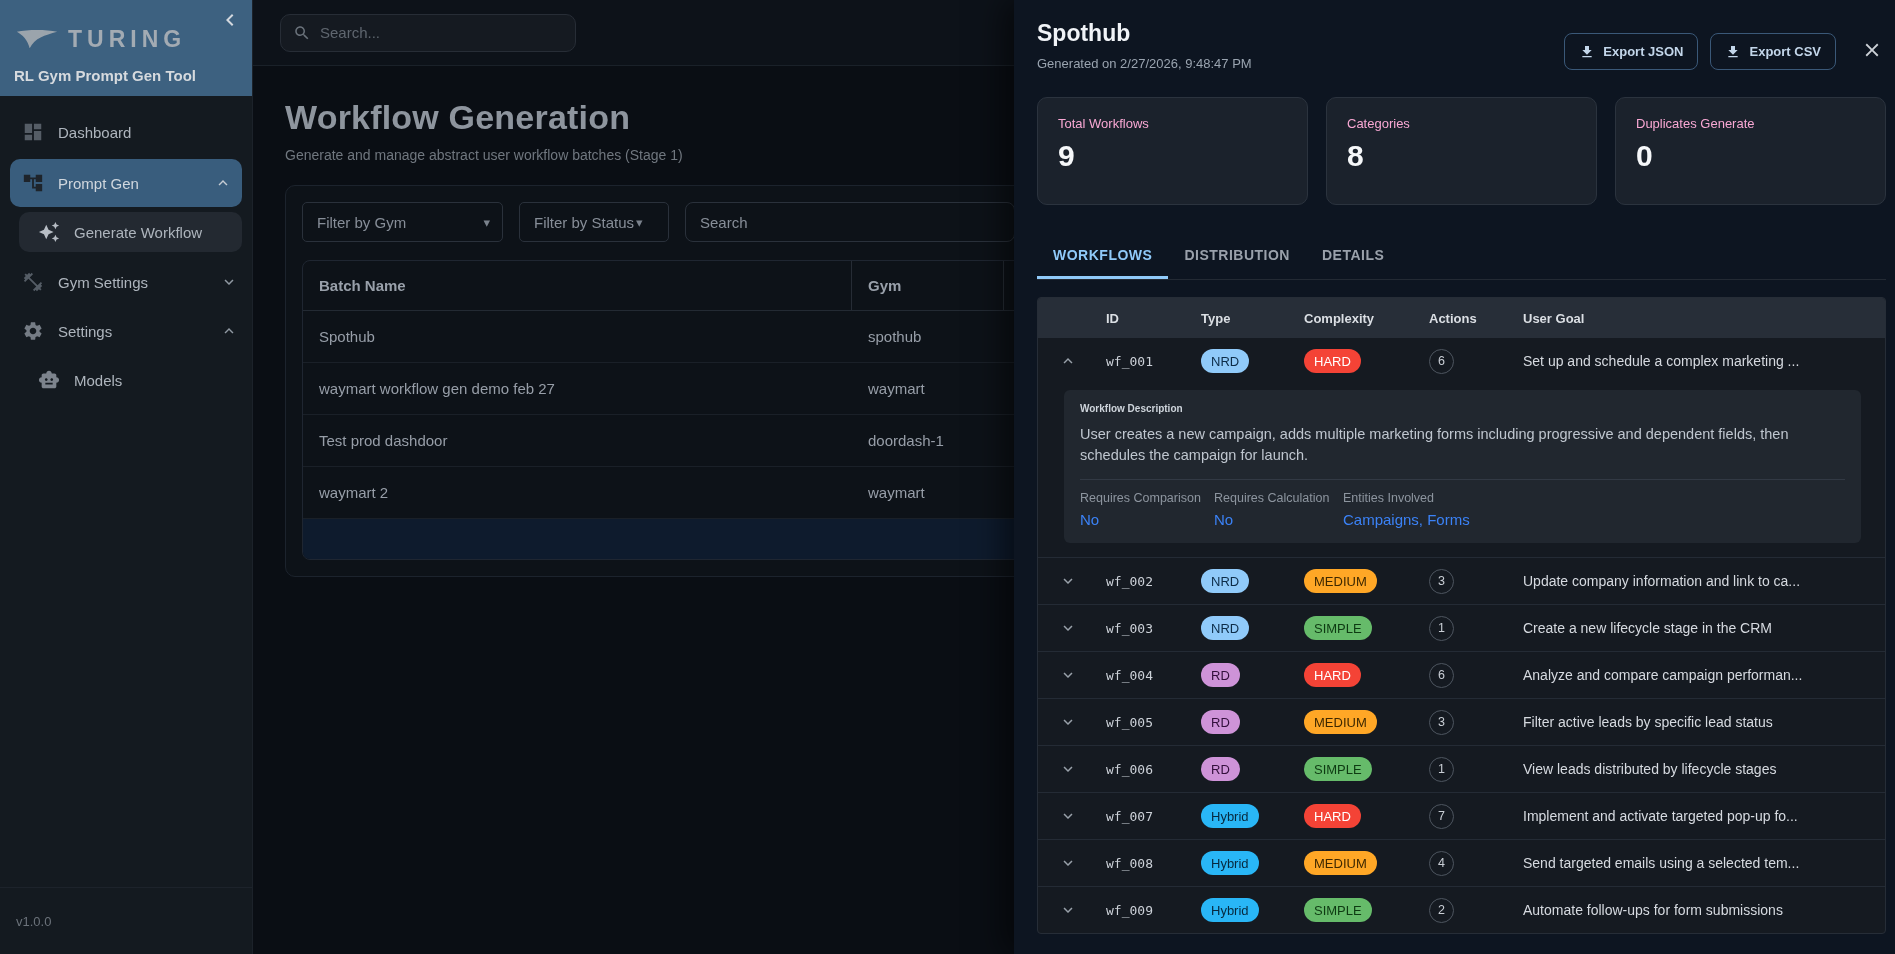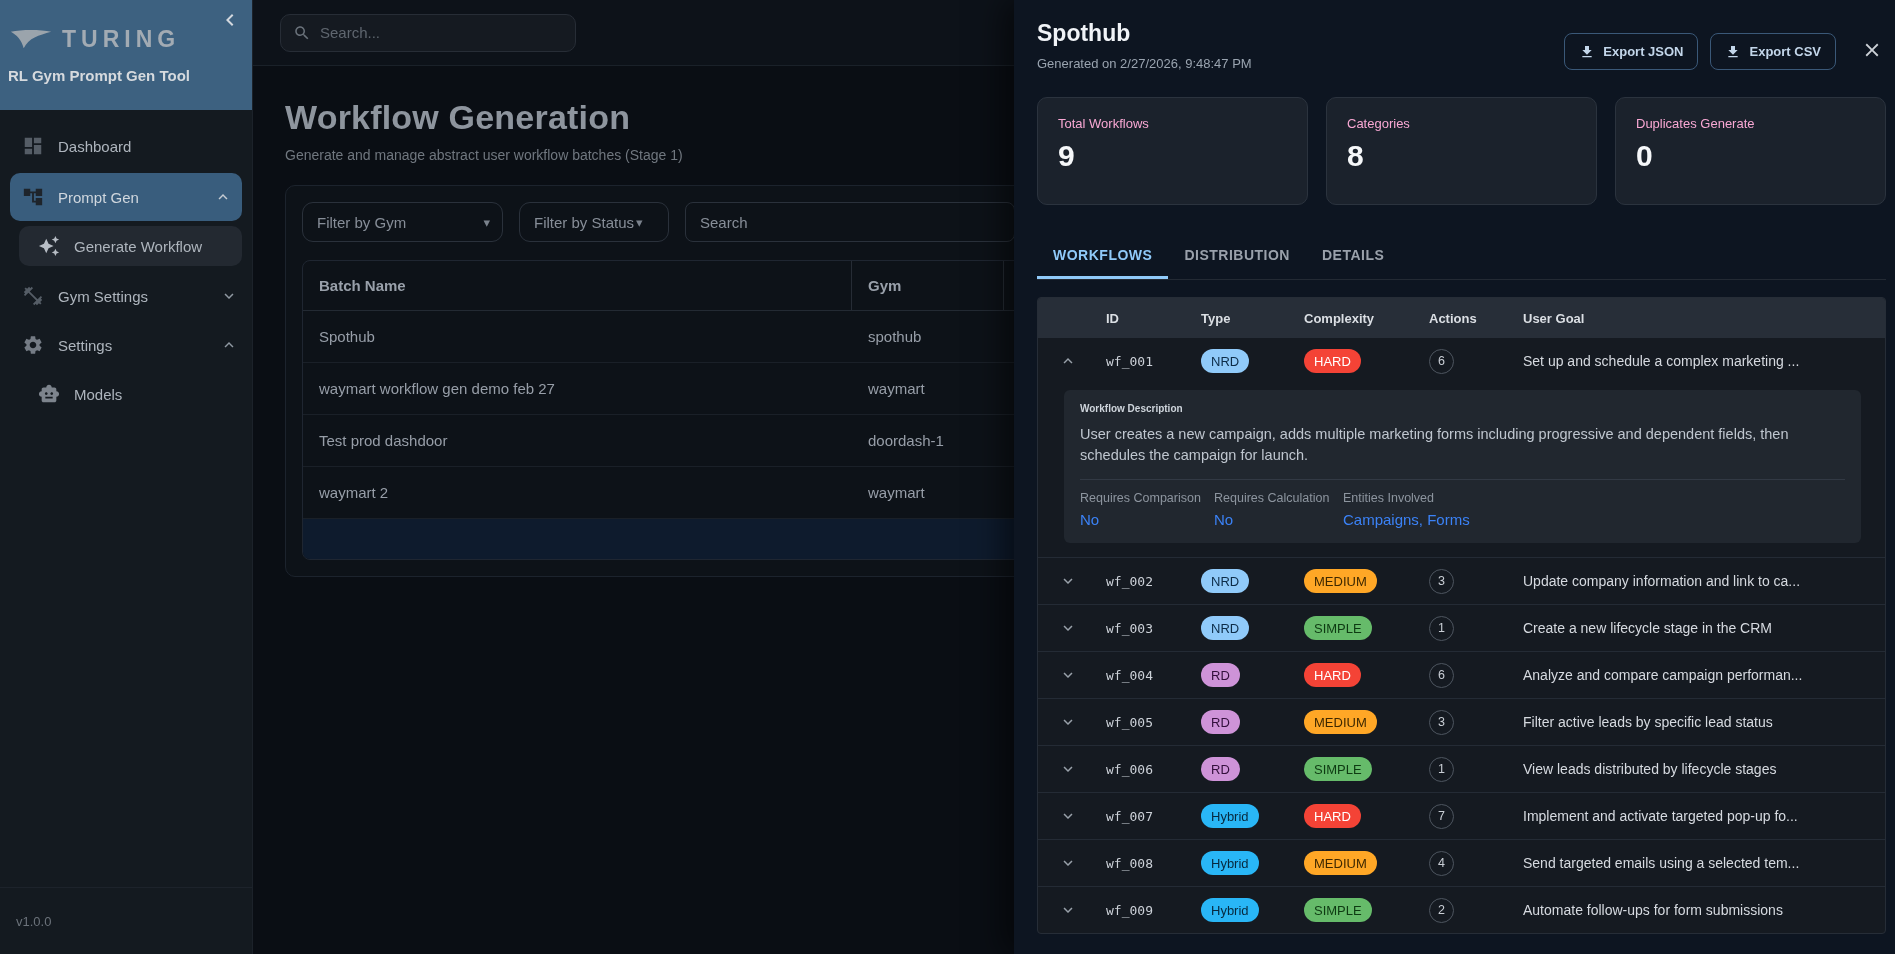--- a/index.html
+++ b/index.html
@@ -3,21 +3,21 @@
 <meta charset="utf-8">
 <style>
   * { margin:0; padding:0; box-sizing:border-box; }
   html,body { width:1895px; height:954px; overflow:hidden; background:#0a0e14;
     font-family:"Liberation Sans", sans-serif; }
   .app { position:relative; width:1895px; height:954px; }
 
   
   .sidebar { position:absolute; left:0; top:0; width:253px; height:954px;
     background:#141a20; border-right:1px solid #1c222a; z-index:2; }
-  .sidebar-header { position:relative; height:110px; background:#3d6180; padding:26px 8px 0; }
+  .sidebar-header { position:relative; height:96px; background:#3d6180; padding:26px 14px 0; }
   .collapse-btn { position:absolute; top:8px; right:10px; background:none; border:none;
     cursor:pointer; color:#d3d8de; width:24px; height:24px; }
   .brand-row { display:flex; align-items:center; gap:8px; }
   .brand-swoosh { width:46px; height:22px; fill:#9ba4ac; }
   .brand-name { font-size:23px; font-weight:700; letter-spacing:5px; color:#a3abb3; }
   .brand-sub { margin-top:14px; font-size:15px; font-weight:700; color:#d6dade; }
   .nav { padding-top:14px; }
   .nav-item { display:flex; align-items:center; height:44px; margin-bottom:5px;
     padding:0 14px 0 22px; cursor:pointer; }
   .nav-item .nav-icon { width:22px; height:22px; margin-right:14px; flex:none; }
@@ -49,21 +49,21 @@
   .searchbox svg { width:18px; height:18px; fill:#6a727b; flex:none; }
   .searchbox input { background:none; border:none; outline:none; color:#9aa1ab;
     font-size:15px; width:100%; font-family:"Liberation Sans", sans-serif; }
   .searchbox input::placeholder { color:#5f666f; }
   .content { padding:32px 0 0 32px; }
   .page-title { font-size:34px; font-weight:700; color:#8e959e; letter-spacing:0.2px; }
   .page-sub { margin-top:10px; font-size:14px; color:#70777f; }
   .batch-card { margin-top:22px; width:1455px; background:#0d1218; border:1px solid #1c232d;
     border-radius:10px; padding:16px; }
   .filters { display:flex; gap:16px; }
-  .filter-select { height:40px; border:1px solid #2a313b; border-radius:11px; background:none;
+  .filter-select { height:40px; border:1px solid #2a313b; border-radius:5px; background:none;
     display:flex; align-items:center; padding:0 12px 0 14px; color:#878e98; font-size:15px;
     cursor:pointer; }
   .filter-select.gym { width:201px; justify-content:space-between; }
   .filter-select.status { width:150px; gap:2px; }
   .caret { color:#7a828c; font-size:13px; }
   .filter-search { width:330px; height:40px; border:1px solid #2a313b; border-radius:8px;
     background:none; color:#9aa1ab; font-size:15px; padding:0 14px; outline:none;
     font-family:"Liberation Sans", sans-serif; }
   .filter-search::placeholder { color:#878e98; }
   .batch-table { margin-top:18px; border:1px solid #1f2631; border-radius:8px; overflow:hidden; }

